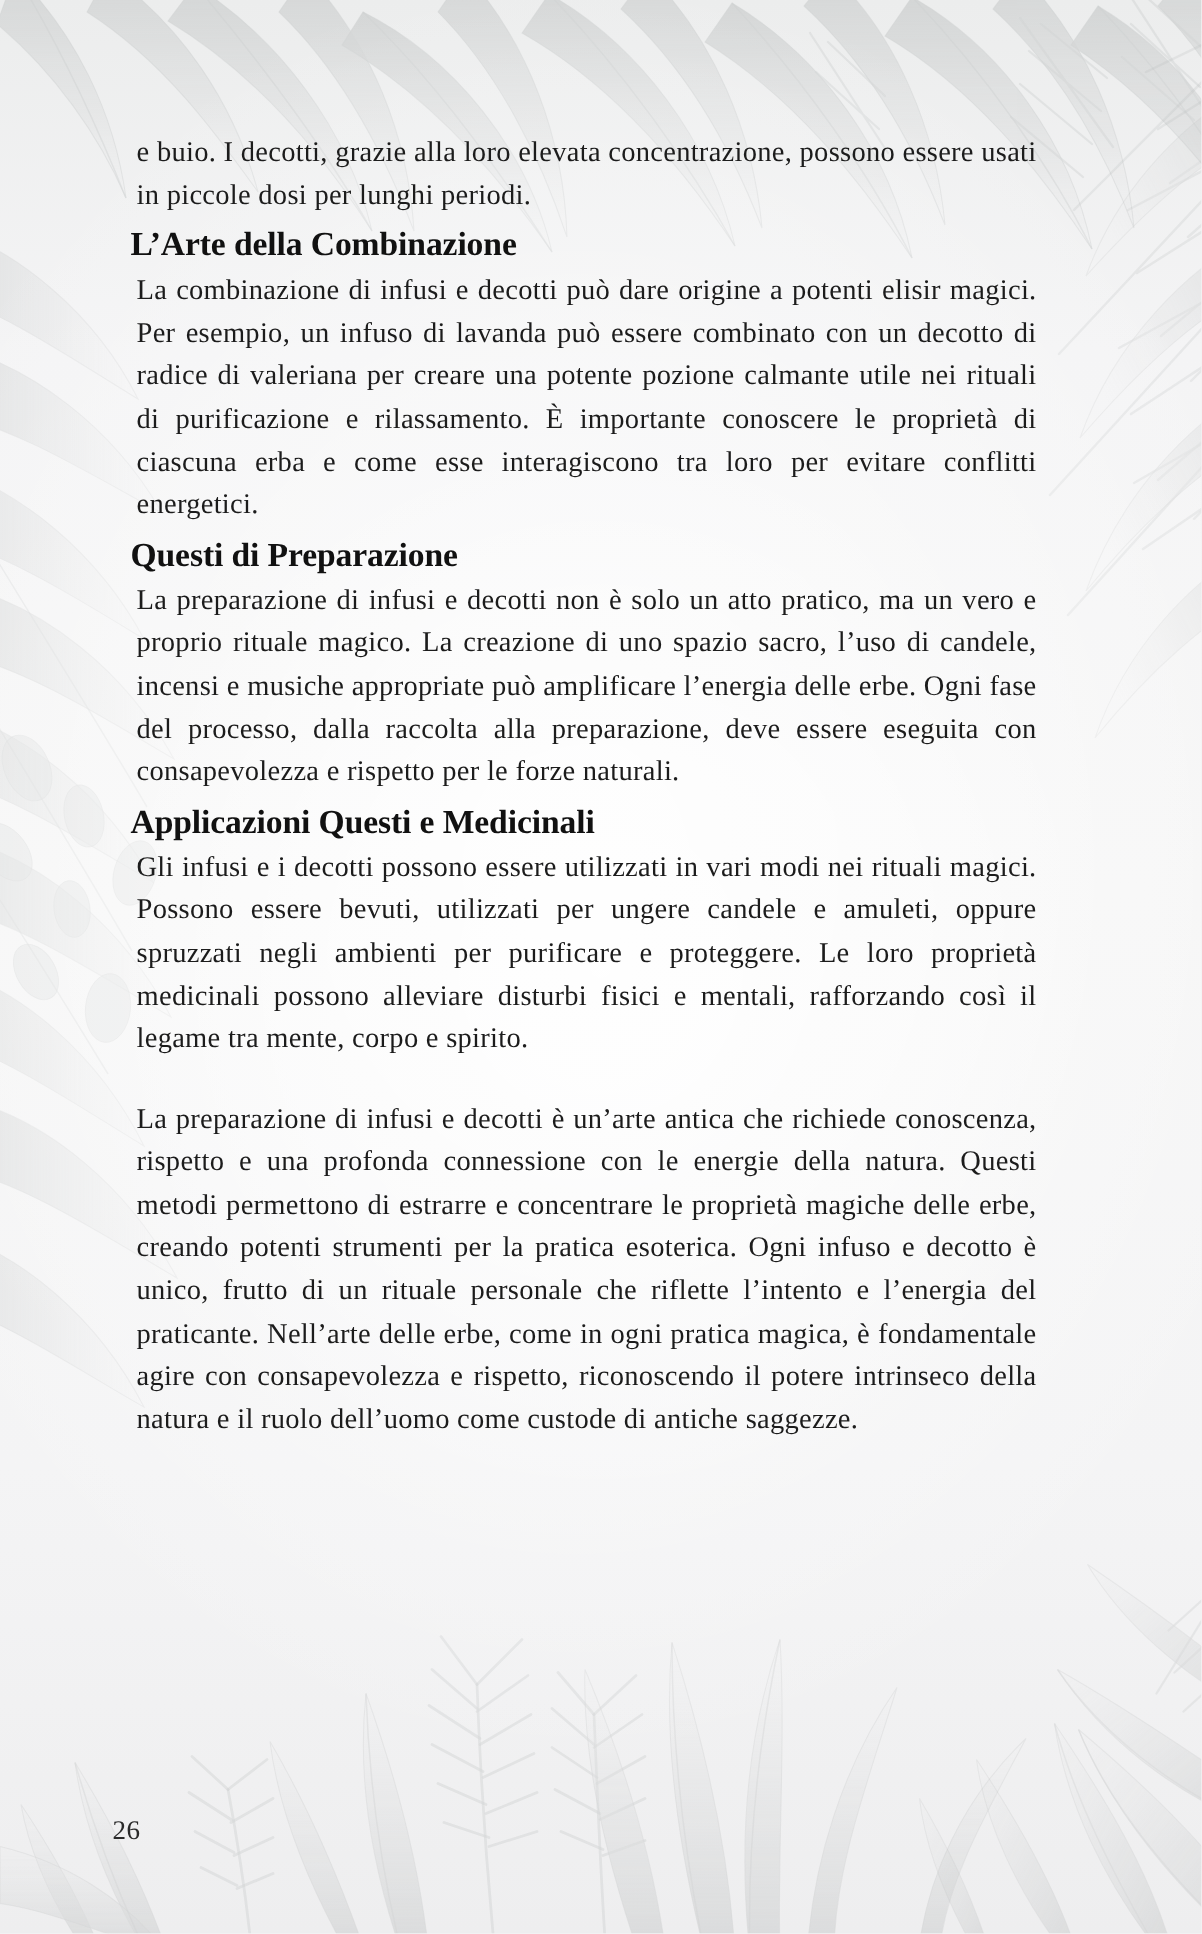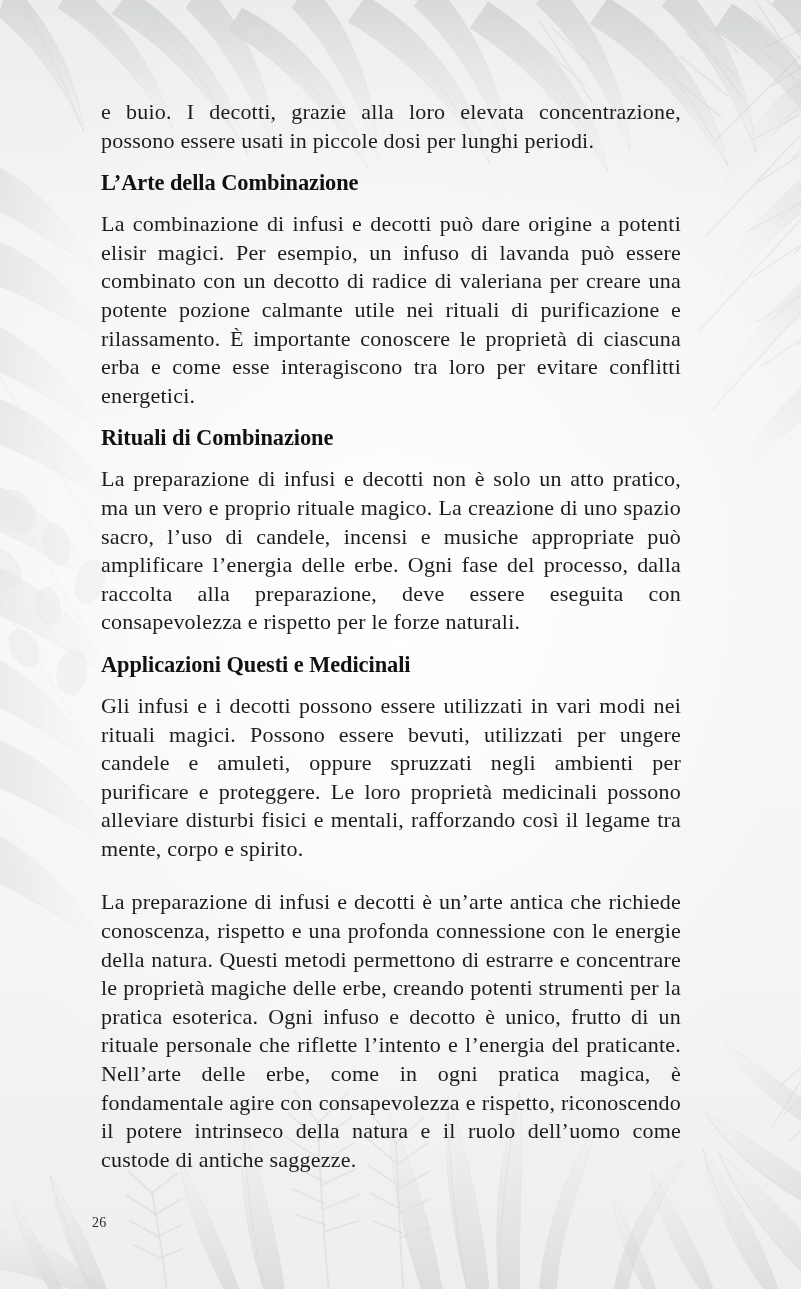--- a/index.html
+++ b/index.html
@@ -70,51 +70,51 @@
 
   
   .content {
     position: absolute;
     left: 87px;
     top: 84px;
     width: 608px;
   }
 
   p.body-text {
-    margin: 14px;
-    font-size: 22px;
+    margin: 4px;
+    font-size: 19px;
     line-height: 28.6px;
     color: #1c1c1c;
     text-align: justify;
     text-justify: inter-word;
     hyphens: manual;
     letter-spacing: 0.01em;
   }
 
   p.body-text + p.body-text {
     margin-top: 25px;
   }
 
   h2.section-heading {
-    margin: 14px;
+    margin: 0;
     font-size: 22.4px;
     line-height: 27px;
     font-weight: 700;
     color: #111111;
     letter-spacing: -0.003em;
   }
 
   .sec-gap-before { margin-top: 43px; }
   .sec-gap-after  { margin-top: 15px; }
 
   .page-number {
     position: absolute;
-    left: 92px;
+    left: 75px;
     bottom: 58px;
-    font-size: 14px;
+    font-size: 18px;
     color: #2a2a2a;
     letter-spacing: 0.02em;
   }
 </style>
 </head>
 <body>
 
 <div class="page">
 
   <div class="foliage foliage-top">
@@ -295,21 +295,21 @@
 
   <div class="paper-wash"></div>
 
   <div class="content">
 
     <p class="body-text">e buio. I decotti, grazie alla loro elevata concentrazione, possono essere usati in piccole dosi per lunghi periodi.</p>
 
     <h2 class="section-heading sec-gap-before">L’Arte della Combinazione</h2>
     <p class="body-text sec-gap-after">La combinazione di infusi e decotti può dare origine a potenti elisir magici. Per esempio, un infuso di lavanda può essere combinato con un decotto di radice di valeriana per creare una potente pozione calmante utile nei rituali di purificazione e rilassamento. È importante conoscere le proprietà di ciascuna erba e come esse interagiscono tra loro per evitare conflitti energetici.</p>
 
-    <h2 class="section-heading sec-gap-before">Rituali di Combinazione</h2>
+    <h2 class="section-heading sec-gap-before">Questi di Preparazione</h2>
     <p class="body-text sec-gap-after">La preparazione di infusi e decotti non è solo un atto pratico, ma un vero e proprio rituale magico. La creazione di uno spazio sacro, l’uso di candele, incensi e musiche appropriate può amplificare l’energia delle erbe. Ogni fase del processo, dalla raccolta alla preparazione, deve essere eseguita con consapevolezza e rispetto per le forze naturali.</p>
 
     <h2 class="section-heading sec-gap-before">Applicazioni Questi e Medicinali</h2>
     <p class="body-text sec-gap-after">Gli infusi e i decotti possono essere utilizzati in vari modi nei rituali magici. Possono essere bevuti, utilizzati per ungere candele e amuleti, oppure spruzzati negli ambienti per purificare e proteggere. Le loro proprietà medicinali possono alleviare disturbi fisici e mentali, rafforzando così il legame tra mente, corpo e spirito.</p>
     <p class="body-text">La preparazione di infusi e decotti è un’arte antica che richiede conoscenza, rispetto e una profonda connessione con le energie della natura. Questi metodi permettono di estrarre e concentrare le proprietà magiche delle erbe, creando potenti strumenti per la pratica esoterica. Ogni infuso e decotto è unico, frutto di un rituale personale che riflette l’intento e l’energia del praticante. Nell’arte delle erbe, come in ogni pratica magica, è fondamentale agire con consapevolezza e rispetto, riconoscendo il potere intrinseco della natura e il ruolo dell’uomo come custode di antiche saggezze.</p>
 
   </div>
 
   <div class="page-number">26</div>
 

